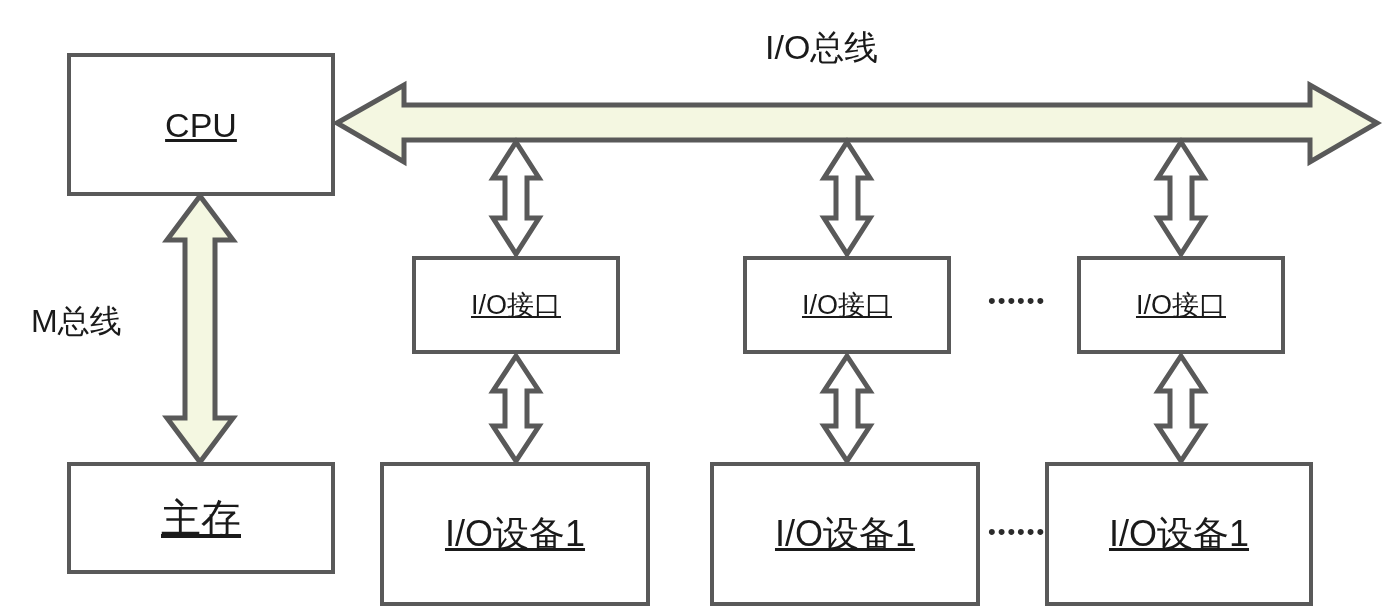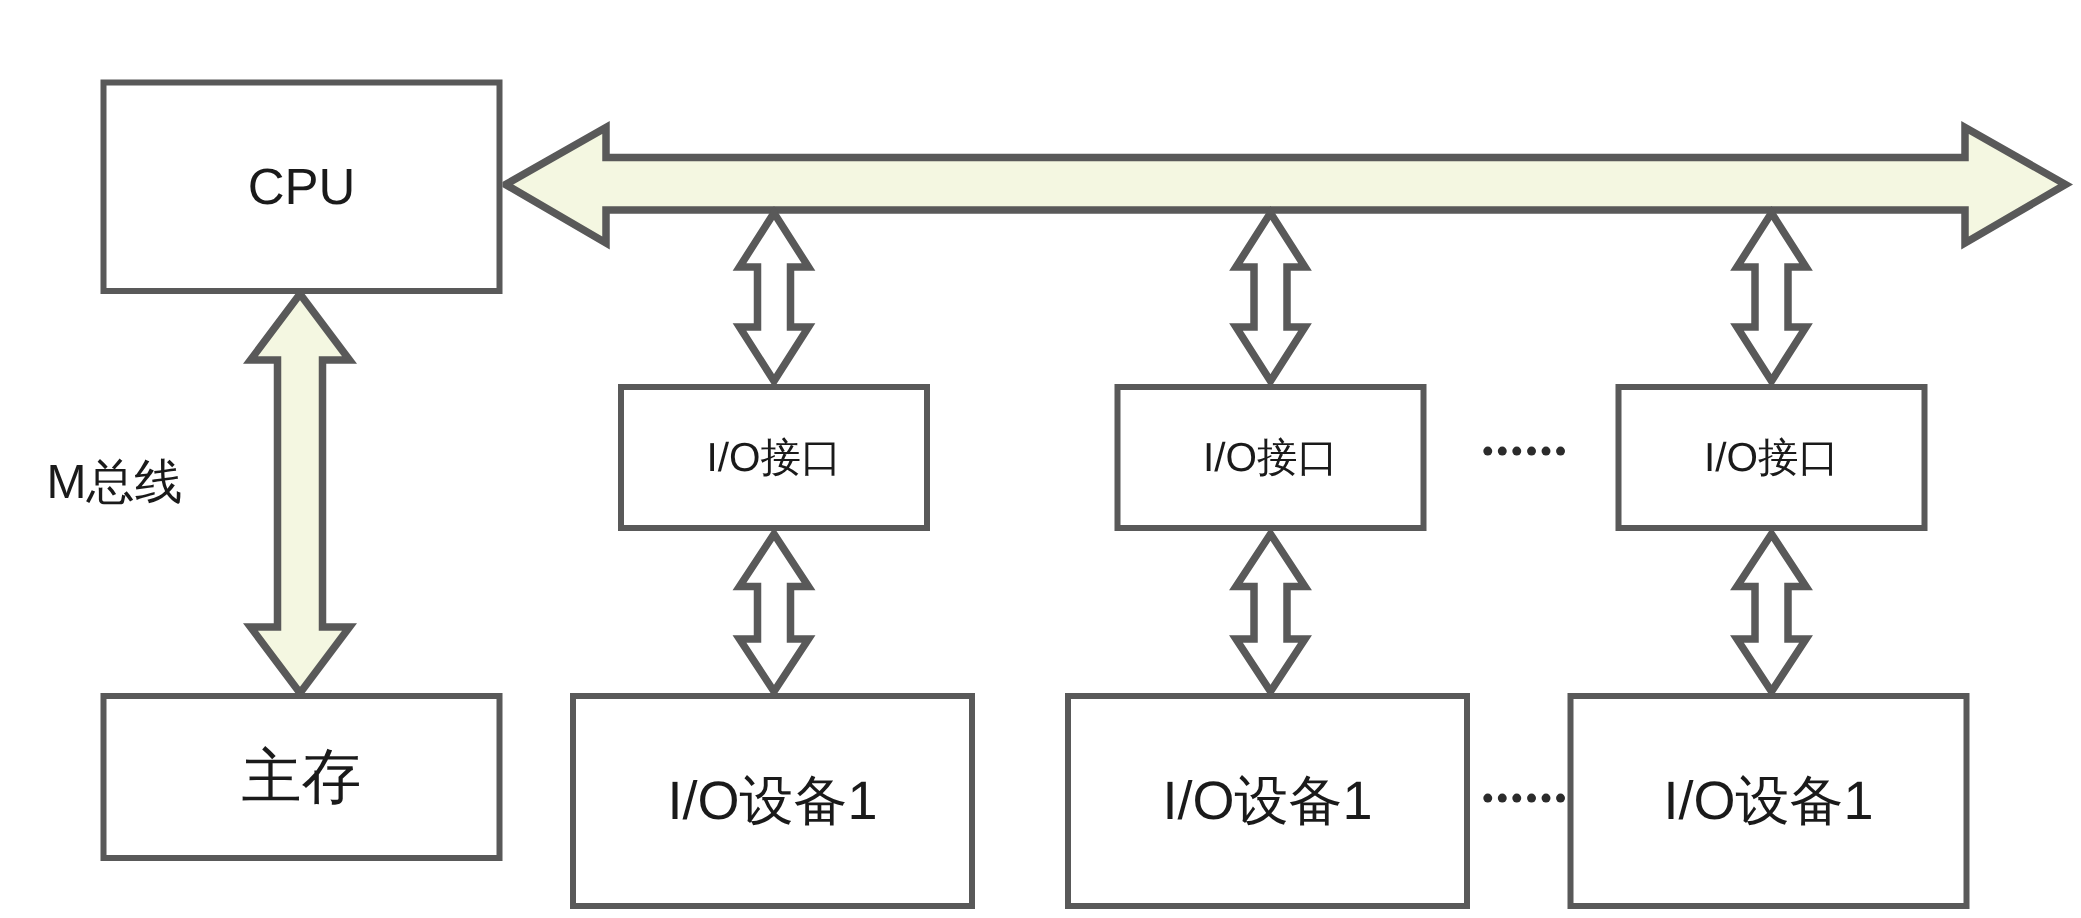--- a/index.html
+++ b/index.html
@@ -28,20 +28,21 @@
     position: absolute;
     box-sizing: border-box;
     background: #ffffff;
     border: 4px solid #595959;
     display: flex;
     align-items: center;
     justify-content: center;
     color: #1a1a1a;
     line-height: 1;
     white-space: nowrap;
+    text-decoration: underline;
   }
   .label-free {
     position: absolute;
     color: #1a1a1a;
     white-space: nowrap;
     line-height: 1;
   }
   .ellipsis-dots {
     position: absolute;
     color: #2b2b2b;
@@ -112,20 +113,21 @@
   </div>
 
   <div class="node-box" id="box-device-2">
     <span>I/O设备1</span>
   </div>
 
   <div class="node-box" id="box-device-3">
     <span>I/O设备1</span>
   </div>
 
+  <div class="label-free" id="label-io-bus">I/O总线</div>
 
   <div class="label-free" id="label-m-bus">M总线</div>
 
   <div class="ellipsis-dots" id="dots-iface">••••••</div>
 
   <div class="ellipsis-dots" id="dots-device">••••••</div>
 
 </div>
 
 </body></html>

